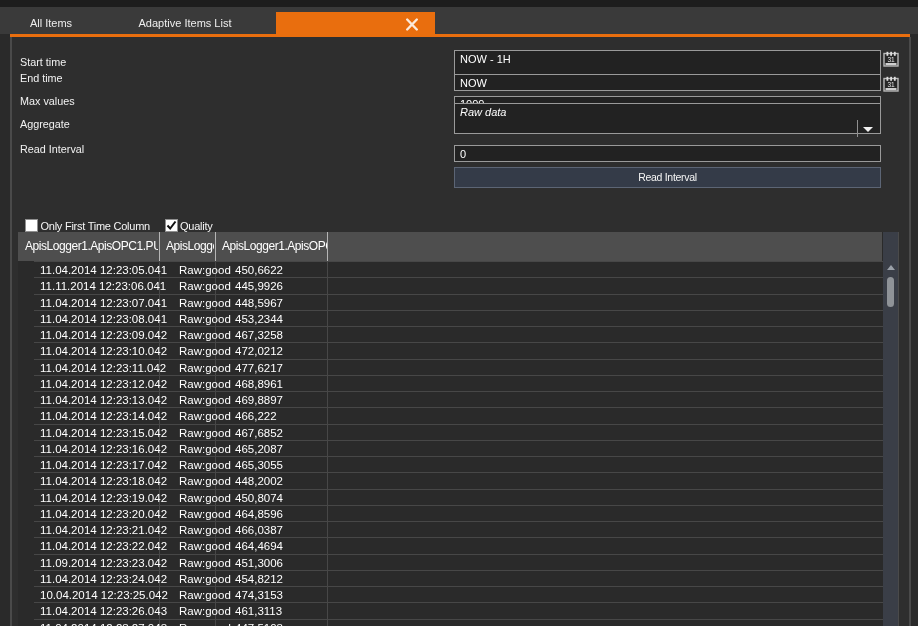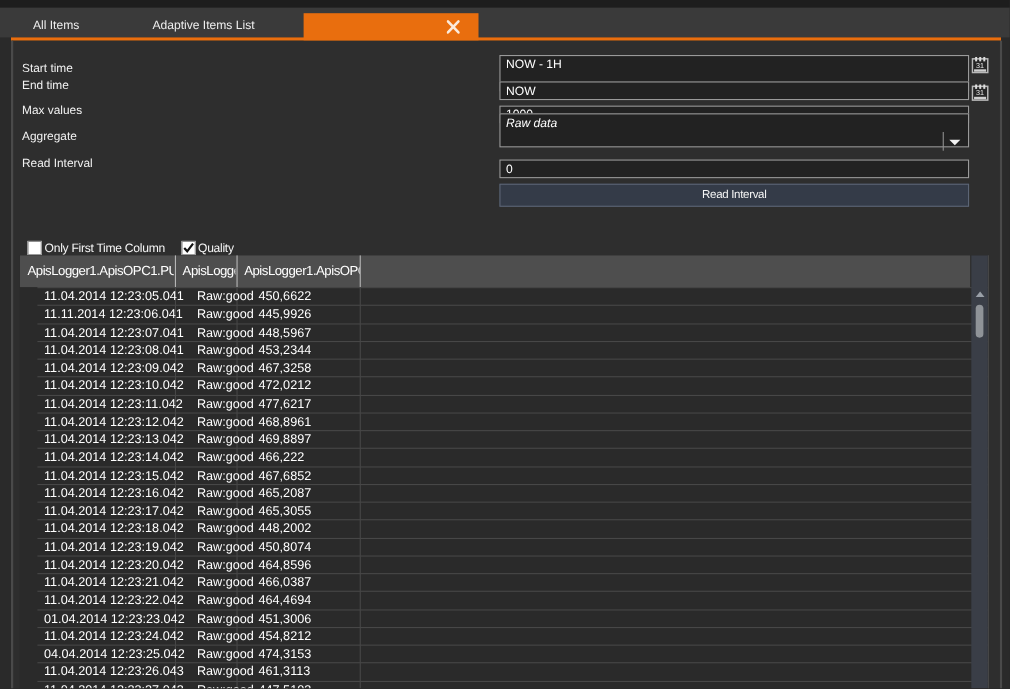--- a/index.html
+++ b/index.html
@@ -217,31 +217,31 @@
         <span class="c1">11.04.2014 12:23:21.042</span>
         <span class="c2">Raw:good</span>
         <span class="c3">466,0387</span>
       </div>
 <div class="row">
         <span class="c1">11.04.2014 12:23:22.042</span>
         <span class="c2">Raw:good</span>
         <span class="c3">464,4694</span>
       </div>
 <div class="row">
-        <span class="c1">01.04.2014 12:23:23.042</span>
+        <span class="c1">11.09.2014 12:23:23.042</span>
         <span class="c2">Raw:good</span>
         <span class="c3">451,3006</span>
       </div>
 <div class="row">
         <span class="c1">11.04.2014 12:23:24.042</span>
         <span class="c2">Raw:good</span>
         <span class="c3">454,8212</span>
       </div>
 <div class="row">
-        <span class="c1">04.04.2014 12:23:25.042</span>
+        <span class="c1">10.04.2014 12:23:25.042</span>
         <span class="c2">Raw:good</span>
         <span class="c3">474,3153</span>
       </div>
 <div class="row">
         <span class="c1">11.04.2014 12:23:26.043</span>
         <span class="c2">Raw:good</span>
         <span class="c3">461,3113</span>
       </div>
 <div class="row">
         <span class="c1">11.04.2014 12:23:27.043</span>

